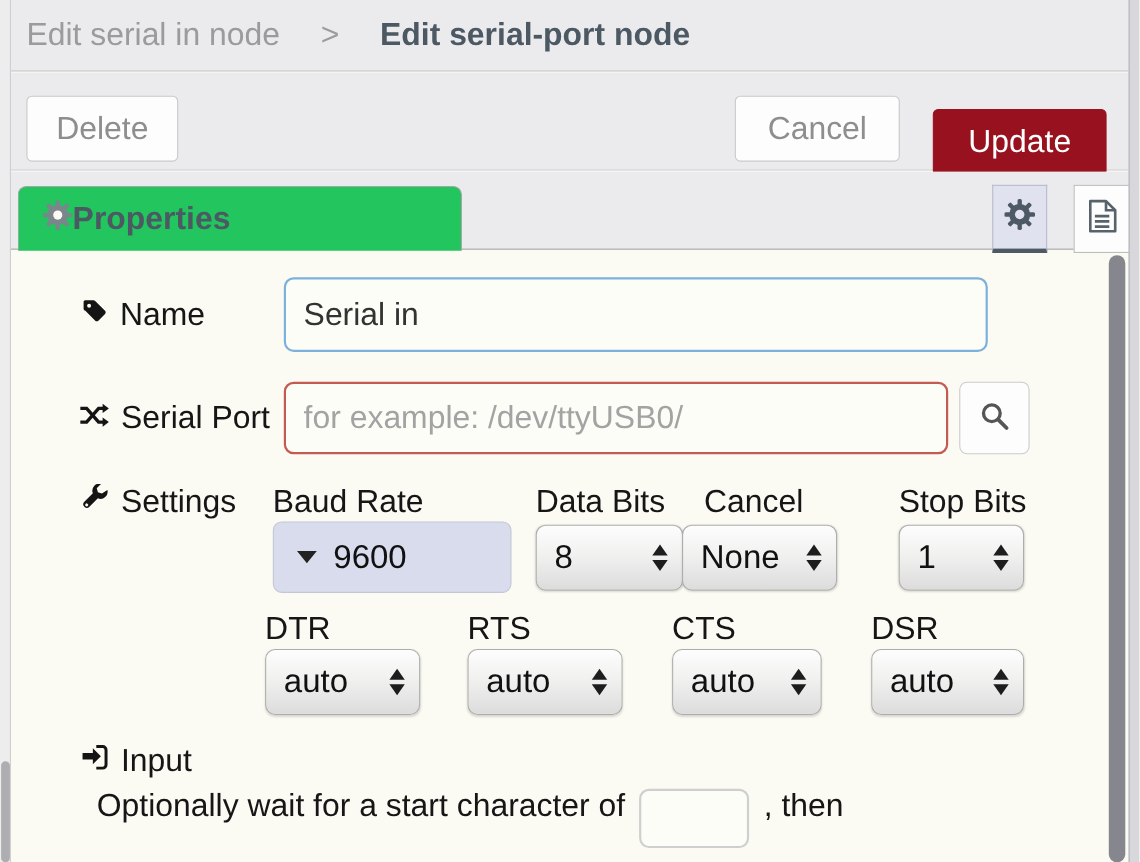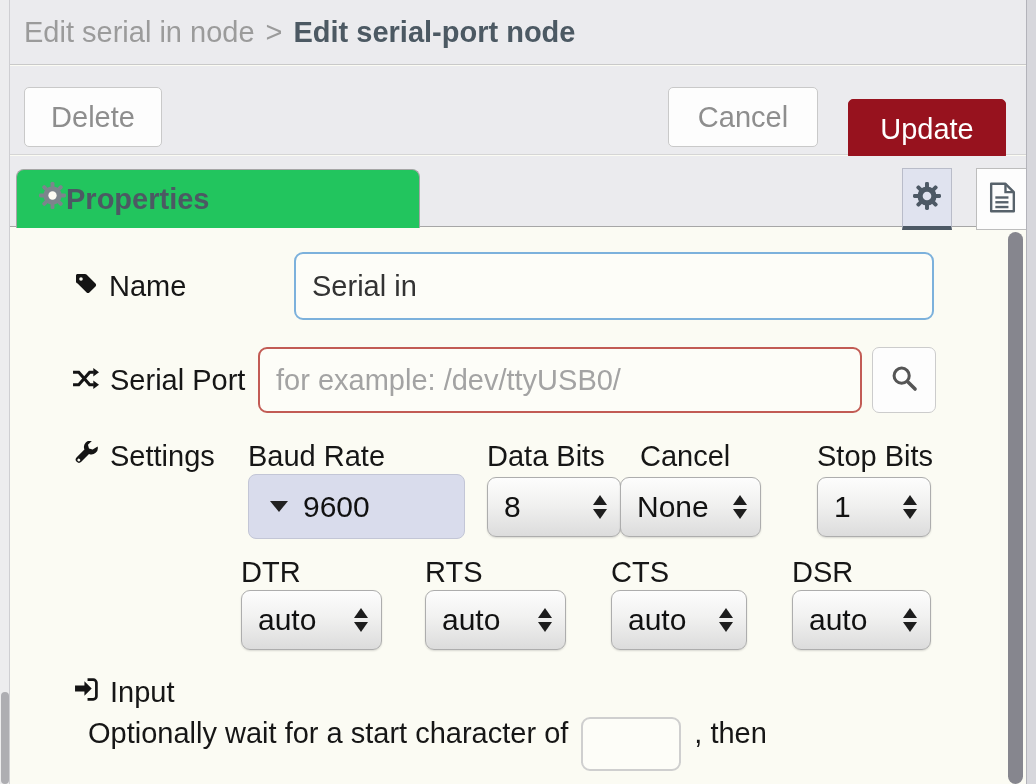--- a/index.html
+++ b/index.html
@@ -17,21 +17,21 @@
   .left-strip-thumb { position:absolute; left:1px; top:692px; width:8px; height:92px;
     background:#aeaeb2; border-radius:4px; }
   .right-strip { position:absolute; left:1026px; top:0; width:10px; height:784px;
     background:#d7d7dc; border-left:1px solid #b3b3ba; z-index:5; }
   .v-scroll-thumb { position:absolute; left:1008px; top:232px; width:15px; height:552px;
     background:#86868e; border-radius:8px; z-index:4; }
 
   
   .tray-header { position:absolute; left:10px; top:0; width:1016px; height:65px;
     background:#ebebee; border-bottom:1px solid #c9c9c9;
-    display:flex; align-items:center; padding-left:14px; font-size:29px; }
+    display:flex; align-items:center; padding-left:14px; font-size:29px;gap:26px; }
   .crumb-parent { color:#9b9b9b; }
   .crumb-sep { color:#9b9b9b; margin:0 11px; }
   .crumb-current { color:#4c5963; font-weight:bold; }
 
   
   .toolbar { position:absolute; left:10px; top:66px; width:1016px; height:89px;
     background:#ebebee; border-bottom:1px solid #d5d5d5; }
   .btn { position:absolute; display:flex; align-items:center; justify-content:center;
     font-size:29px; border-radius:5px; cursor:default; }
   .btn-plain { background:#fdfdfd; border:1px solid #c9c9c9; color:#8e8e8e; }
@@ -58,21 +58,21 @@
 
   
   .field-label { position:absolute; display:flex; align-items:center; gap:11px;
     font-size:29px; color:#161616; }
   .field-label svg { flex:none; }
 
   
   .text-input { position:absolute; font-family:"Liberation Sans",sans-serif;
     font-size:29px; color:#333; background:#fdfdf8; padding:0 16px; outline:none; }
   .name-input { left:258px; top:252px; width:640px; height:68px;
-    border:2px solid var(--focus-blue,#7cb1dc); border-radius:9px;margin-left:36px; }
+    border:2px solid var(--focus-blue,#7cb1dc); border-radius:9px; }
   .serial-input { left:258px; top:347px; width:604px; height:66px;
     border:2px solid var(--error-red,#c25b54); border-radius:9px; }
   .serial-input::placeholder { color:#a3a3a3; opacity:1; }
   .search-btn { position:absolute; left:872px; top:347px; width:64px; height:66px;
     background:#fdfdfd; border:1px solid #ccc; border-radius:7px;
     display:flex; align-items:center; justify-content:center; color:#555; }
 
   
   .col-label { position:absolute; font-size:29px; color:#161616; }
 

